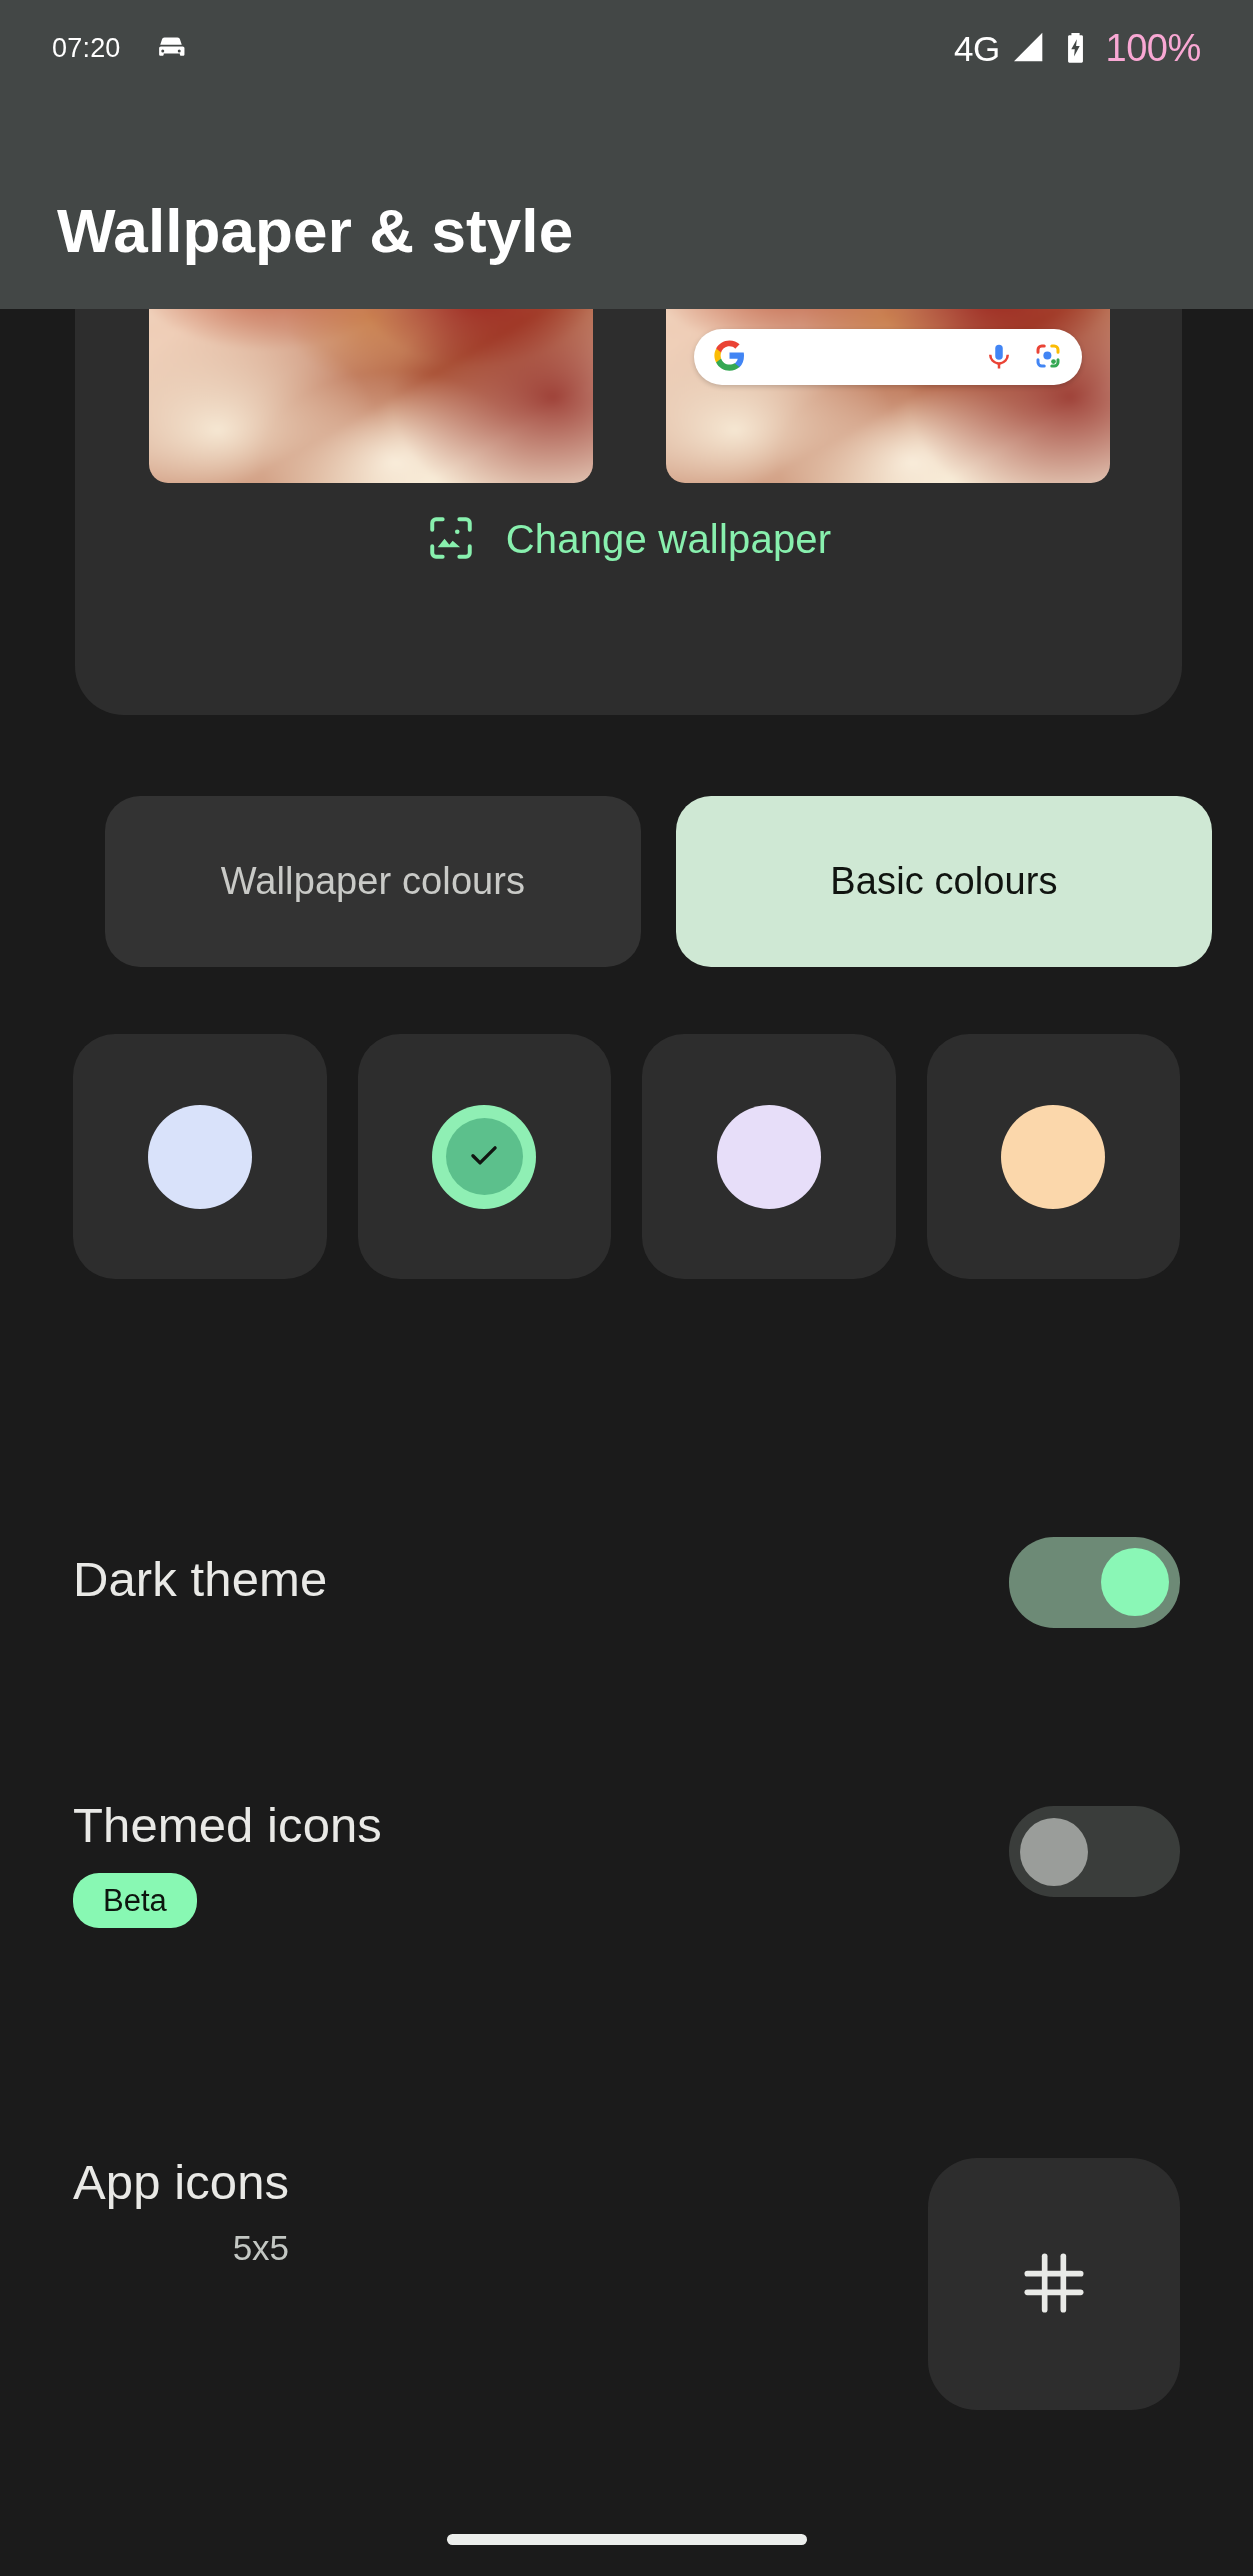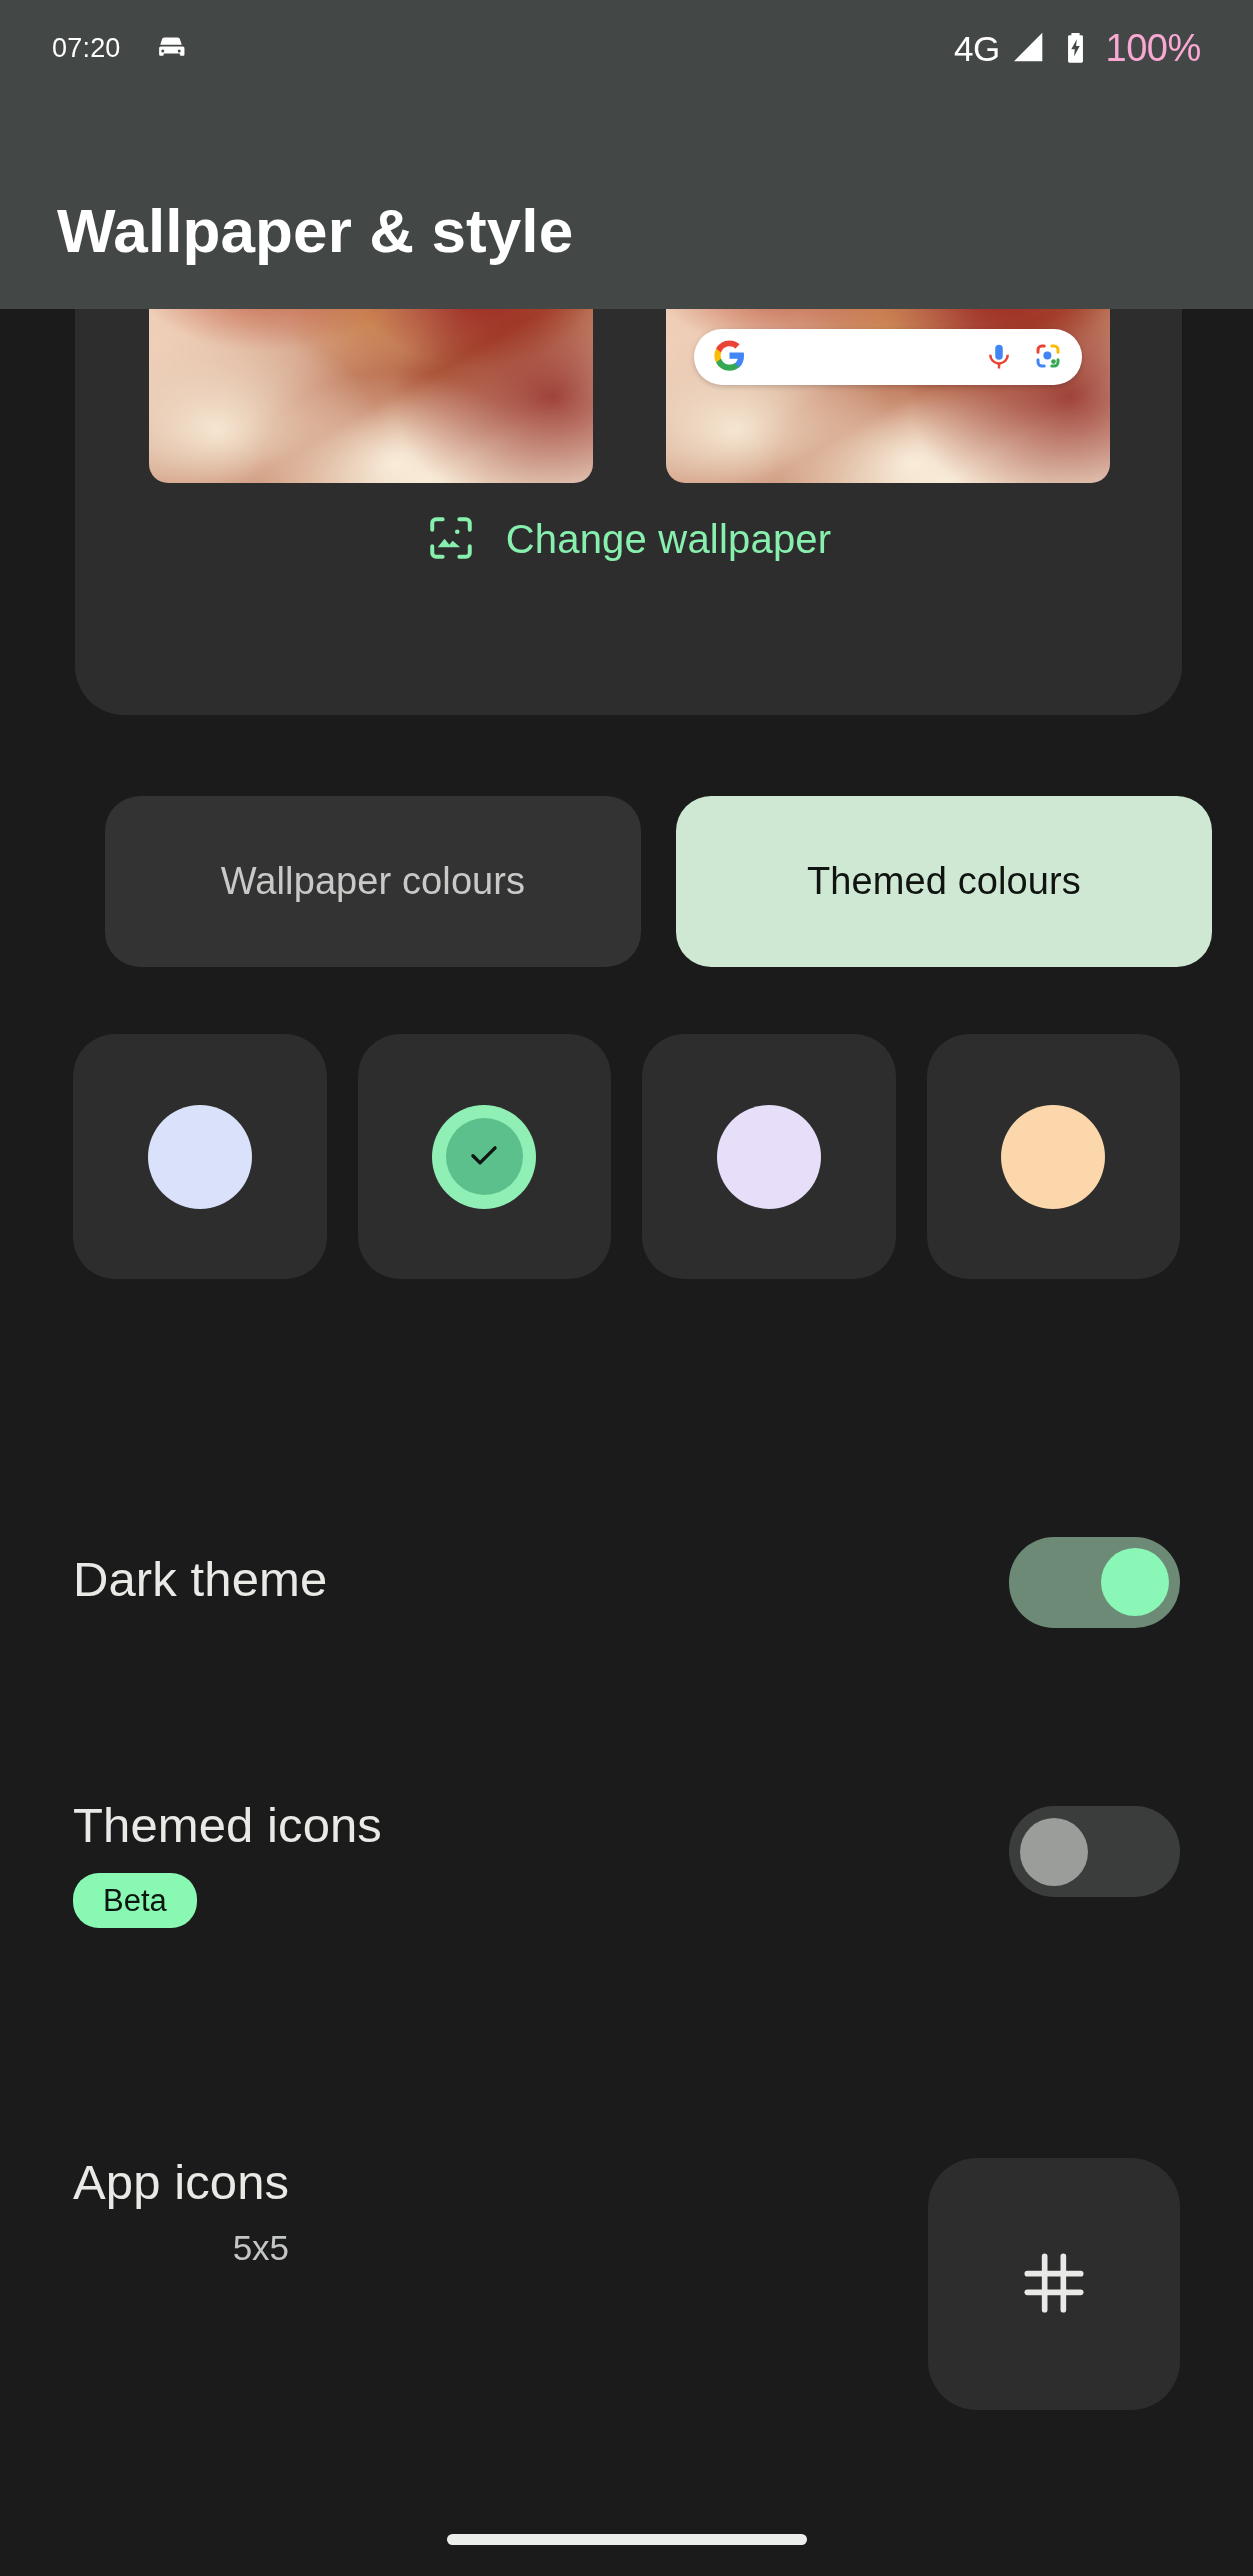--- a/index.html
+++ b/index.html
@@ -383,21 +383,21 @@
           <circle cx="15" cy="9" r="1.1" fill="#88f0ae" stroke="none"></circle>
           <path d="M5.6 16.4l3.3-4 2.3 2.8 1.6-1.9 3.6 3.1z" fill="#88f0ae" stroke="none"></path>
         </svg>
       </span>
       <span id="change-wallpaper-label">Change wallpaper</span>
     </div>
   </div>
 
   <div id="colour-tabs">
     <div class="ctab off">Wallpaper colours</div>
-    <div class="ctab on">Themed colours</div>
+    <div class="ctab on">Basic colours</div>
   </div>
 
   <div id="swatch-row">
     <div class="swatch-cell">
       <div class="dot" style="background:#d9e2fa;"></div>
     </div>
     <div class="swatch-cell">
       <div class="dot selected" style="background:#8fefb4;">
         <div class="inner">
           <span>

